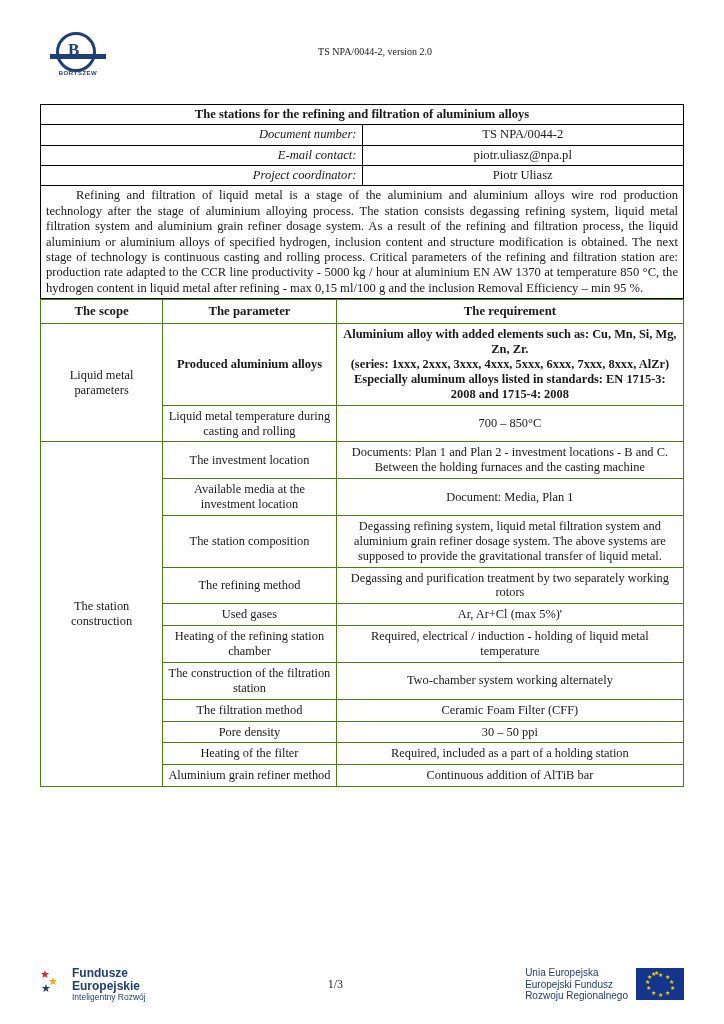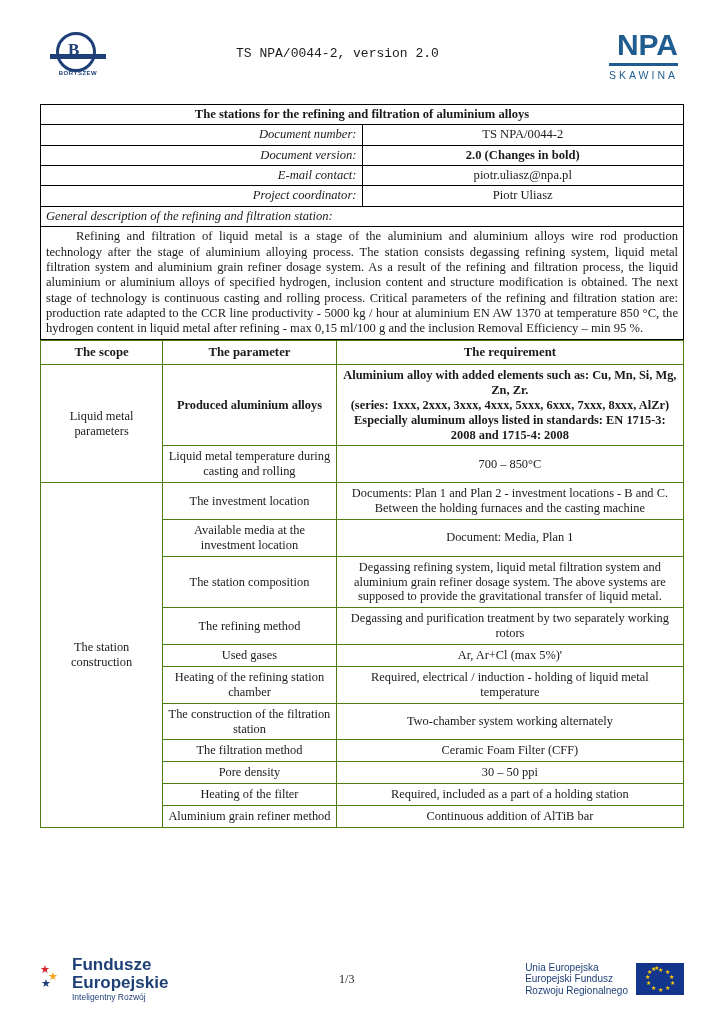--- a/index.html
+++ b/index.html
@@ -66,22 +66,22 @@
     text-align: center;
     font-family: "Liberation Sans", sans-serif;
     font-size: 6px;
     letter-spacing: 0.5px;
     color: #1f3f77;
     font-weight: bold;
   }
   .header-center {
     flex: 1 1 auto;
     text-align: center;
-    font-family: Liberation Mono, monospace;
-    font-size: 13px;
+    font-family: Liberation Serif, serif;
+    font-size: 10px;
     padding-top: 16px;
     padding-right: 40px;
   }
   .logo-npa {
     flex: 0 0 auto;
     text-align: right;
     padding-right: 6px;
   }
   .logo-npa .npa-word {
     font-family: "Liberation Sans", sans-serif;
@@ -206,21 +206,21 @@
   }
   .fe-stars .s1 { color: #d9262c; left: 0px;  top: 0px; }
   .fe-stars .s2 { color: #f5a623; left: 8px;  top: 7px; }
   .fe-stars .s3 { color: #1f3f77; left: 1px;  top: 14px; }
   .fe-text {
     font-family: "Liberation Sans", sans-serif;
     color: #1f3f77;
     line-height: 1.08;
   }
   .fe-text .l1, .fe-text .l2 {
-    font-size: 17px;
+    font-size: 12px;
     font-weight: bold;
   }
   .fe-text .l3 {
     font-size: 8.5px;
     font-weight: normal;
   }
   .page-num {
     font-family: "Liberation Serif", serif;
     font-size: 12px;
   }
@@ -263,50 +263,38 @@
   <div class="doc-header">
     <div class="logo-borysz">
       <div class="ring"></div>
       <div class="bmark">B</div>
       <div class="bbar"></div>
       <div class="bname">BORYSZEW</div>
     </div>
 
     <div class="header-center">TS NPA/0044-2, version 2.0</div>
 
-    <div class="logo-npa">
-      <div class="npa-word">NPA</div>
-      <div class="npa-rule"></div>
-      <div class="npa-sub">SKAWINA</div>
-    </div>
   </div>
 
   <table class="main">
     <tbody>
         <tr>
       <td class="title-cell" colspan="2">The stations for the refining and filtration of aluminium alloys</td>
     </tr>
     <tr>
       <td class="meta-label">Document number:</td>
       <td class="meta-value">TS NPA/0044-2</td>
     </tr>
     <tr>
-      <td class="meta-label">Document version:</td>
-      <td class="meta-value bold">2.0 (Changes in bold)</td>
-    </tr>
-    <tr>
       <td class="meta-label">E-mail contact:</td>
       <td class="meta-value">piotr.uliasz@npa.pl</td>
     </tr>
     <tr>
       <td class="meta-label">Project coordinator:</td>
       <td class="meta-value">Piotr Uliasz</td>
-    </tr>
-    <tr>
-      <td class="desc-head" colspan="2">General description of the refining and filtration station:</td>
     </tr>
     <tr>
       <td class="desc-body" colspan="2">
         <p>Refining and filtration of liquid metal is a stage of the aluminium and aluminium alloys wire rod production technology after the stage of aluminium alloying process. The station consists degassing refining system, liquid metal filtration system and aluminium grain refiner dosage system. As a result of the refining and filtration process, the liquid aluminium or aluminium alloys of specified hydrogen, inclusion content and structure modification is obtained. The next stage of technology is continuous casting and rolling process. Critical parameters of the refining and filtration station are: production rate adapted to the CCR line productivity - 5000 kg / hour at aluminium EN AW 1370 at temperature 850 °C, the hydrogen content in liquid metal after refining - max 0,15 ml/100 g and the inclusion Removal Efficiency – min 95 %.</p>
       </td>
     </tr>
   </tbody>
     </table>
 
   <table class="spec">

